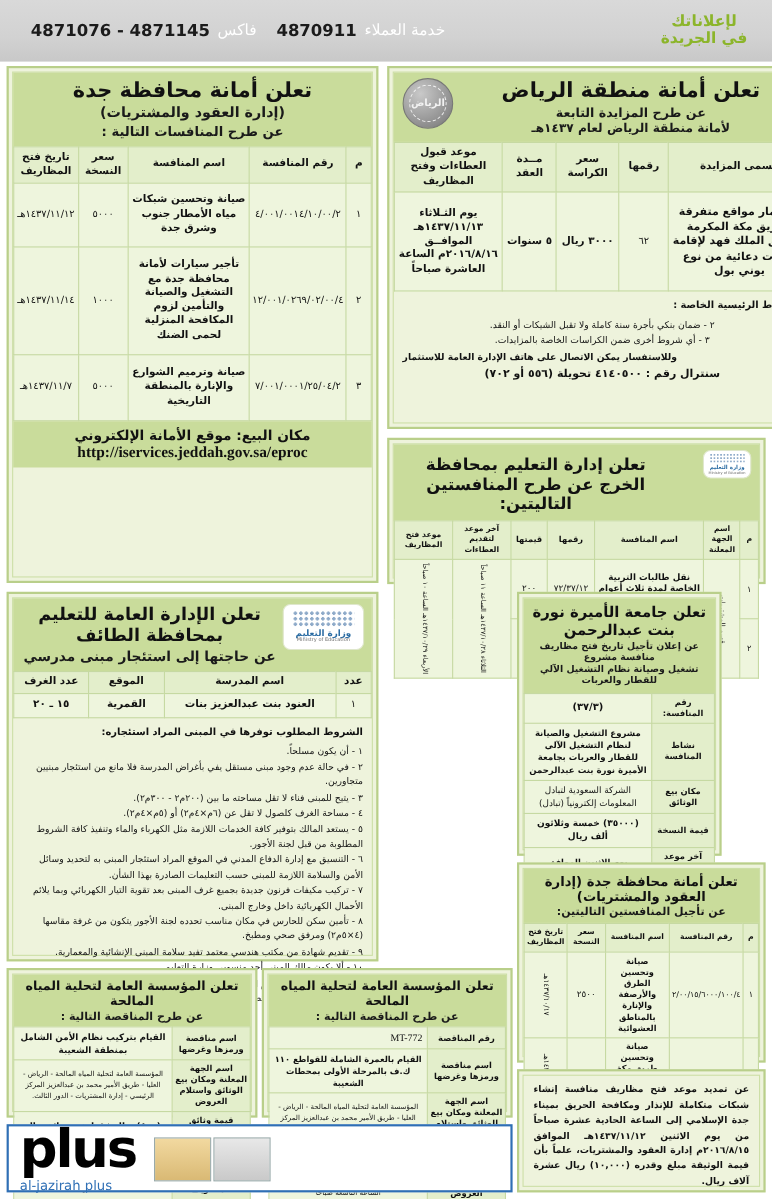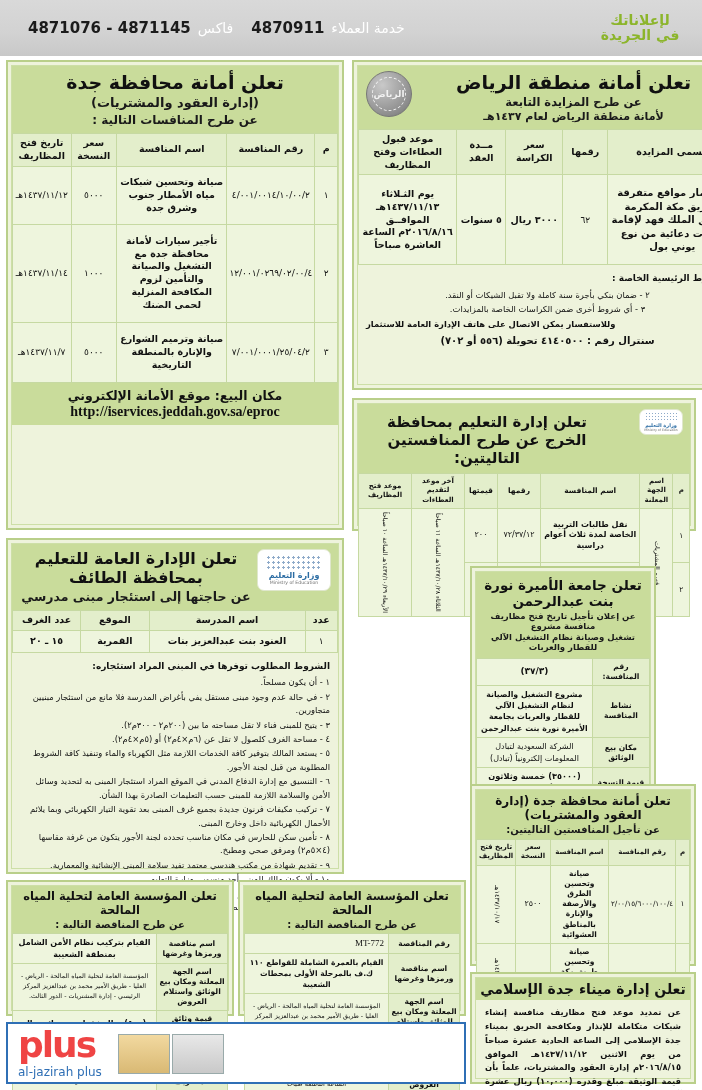--- a/index.html
+++ b/index.html
@@ -113,22 +113,22 @@
   }
   table.kv td.b { font-weight: bold; font-size: 9px; }
   table.kv td.tiny { font-size: 6.4px; line-height: 1.5; }
 
   
   .plus {
     position: absolute; left: 8px; top: 1022px; width: 686px; height: 62px;
     border: 2px solid #2f6fb5; background: #ffffff; display: flex; align-items: center;
     padding: 0 10px;
   }
-  .plus-logo { font-family: "DejaVu Sans", sans-serif; color: #ef4444; font-weight: bold;
-    font-size: 36px; letter-spacing: -2px; line-height: 1; direction: ltr; }
+  .plus-logo { font-family: "DejaVu Sans", sans-serif; color: #000000; font-weight: bold;
+    font-size: 48px; letter-spacing: -2px; line-height: 1; direction: ltr; }
   .plus-sub { color: #2f6fb5; font-size: 12px; direction: ltr; text-align: left; margin-top: 2px;}
   .plus-book { width: 110px; height: 46px; margin-right: auto; position: relative; }
   .plus-book .pg { position:absolute; top:4px; width: 52px; height: 40px; border:1px solid #9aa; }
   .plus-book .pg.l { left: 0; background: linear-gradient(180deg,#f2d9a0,#d9b974); }
   .plus-book .pg.r { left: 54px; background: linear-gradient(180deg,#e8e8e8,#c9c9c9); }
 </style>
 </head>
 <body>
 
 <div class="page">
@@ -319,21 +319,21 @@
         <p>٦ - التنسيق مع إدارة الدفاع المدني في الموقع المراد استئجار المبنى به لتحديد وسائل الأمن والسلامة اللازمة للمبنى حسب التعليمات الصادرة بهذا الشأن.</p>
         <p>٧ - تركيب مكيفات فرنون جديدة بجميع غرف المبنى بعد تقوية التيار الكهربائي وبما يلائم الأحمال الكهربائية داخل وخارج المبنى.</p>
         <p>٨ - تأمين سكن للحارس في مكان مناسب تحدده لجنة الأجور يتكون من غرفة مقاسها (٤×٥م٢) ومرفق صحي ومطبخ.</p>
         <p>٩ - تقديم شهادة من مكتب هندسي معتمد تفيد سلامة المبنى الإنشائية والمعمارية.</p>
         <p>١٠ - ألا يكون مالك المبنى أحد منسوبي وزارة التعليم.</p>
         <p>فعلى جميع من تتوفر لديهم الشروط السابقة التقدم بطلباتهم خلال خمسة عشر يوماً من تاريخ نشره وللاستفسار الاتصال على الهاتف رقم (٠١٢٧٣٦٥١٧٩).</p>
       </div>
     </div>
   </div>
 
-  <div class="card" style="left:470px; top:538px; width:186px; height:240px;margin-top:28px;">
+  <div class="card" style="left:470px; top:538px; width:186px; height:240px;">
     <div class="card-inner">
       <div class="hdr">
         <h1 class="xs">تعلن جامعة الأميرة نورة بنت عبدالرحمن</h1>
         <h2 style="font-size:8.5px;">عن إعلان تأجيل تاريخ فتح مظاريف منافسة مشروع</h2>
         <h3 style="font-size:8.5px;">تشغيل وصيانة نظام التشغيل الآلي للقطار والعربات</h3>
       </div>
       <table class="kv">
         <tbody>
           <tr style="height:22px;">
             <th>رقم المنافسة:</th>
@@ -399,23 +399,20 @@
       </table>
       <div class="foot" style="font-size:10px;padding:3px;">
         <div>مكان البيع، موقع الأمانة الإلكتروني</div>
         <div class="url" style="font-size:12px;">http://iservices.jeddah.gov.sa/eproc</div>
       </div>
     </div>
   </div>
 
   <div class="card" style="left:470px; top:972px; width:226px; height:112px;">
     <div class="card-inner">
-      <div class="hdr" style="padding:3px;">
-        <h1 class="xs" style="font-size:14px;">تعلن إدارة ميناء جدة الإسلامي</h1>
-      </div>
       <div class="body-text" style="font-size:8.4px;line-height:1.65;">عن تمديد موعد فتح مظاريف منافسة إنشاء شبكات متكاملة للإنذار ومكافحة الحريق بميناء جدة الإسلامي إلى الساعة الحادية عشرة صباحاً من يوم الاثنين ١٤٣٧/١١/١٢هـ الموافق ٢٠١٦/٨/١٥م إدارة العقود والمشتريات، علماً بأن قيمة الوثيقة مبلغ وقدره (١٠,٠٠٠) ريال عشرة آلاف ريال.</div>
     </div>
   </div>
 
   <div class="card" style="left:238px; top:880px; width:228px; height:136px;">
     <div class="card-inner">
       <div class="hdr" style="padding:3px;">
         <h1 class="xs" style="font-size:11.5px;">تعلن المؤسسة العامة لتحلية المياه المالحة</h1>
         <h2 style="font-size:10px;">عن طرح المناقصة التالية :</h2>
       </div>

